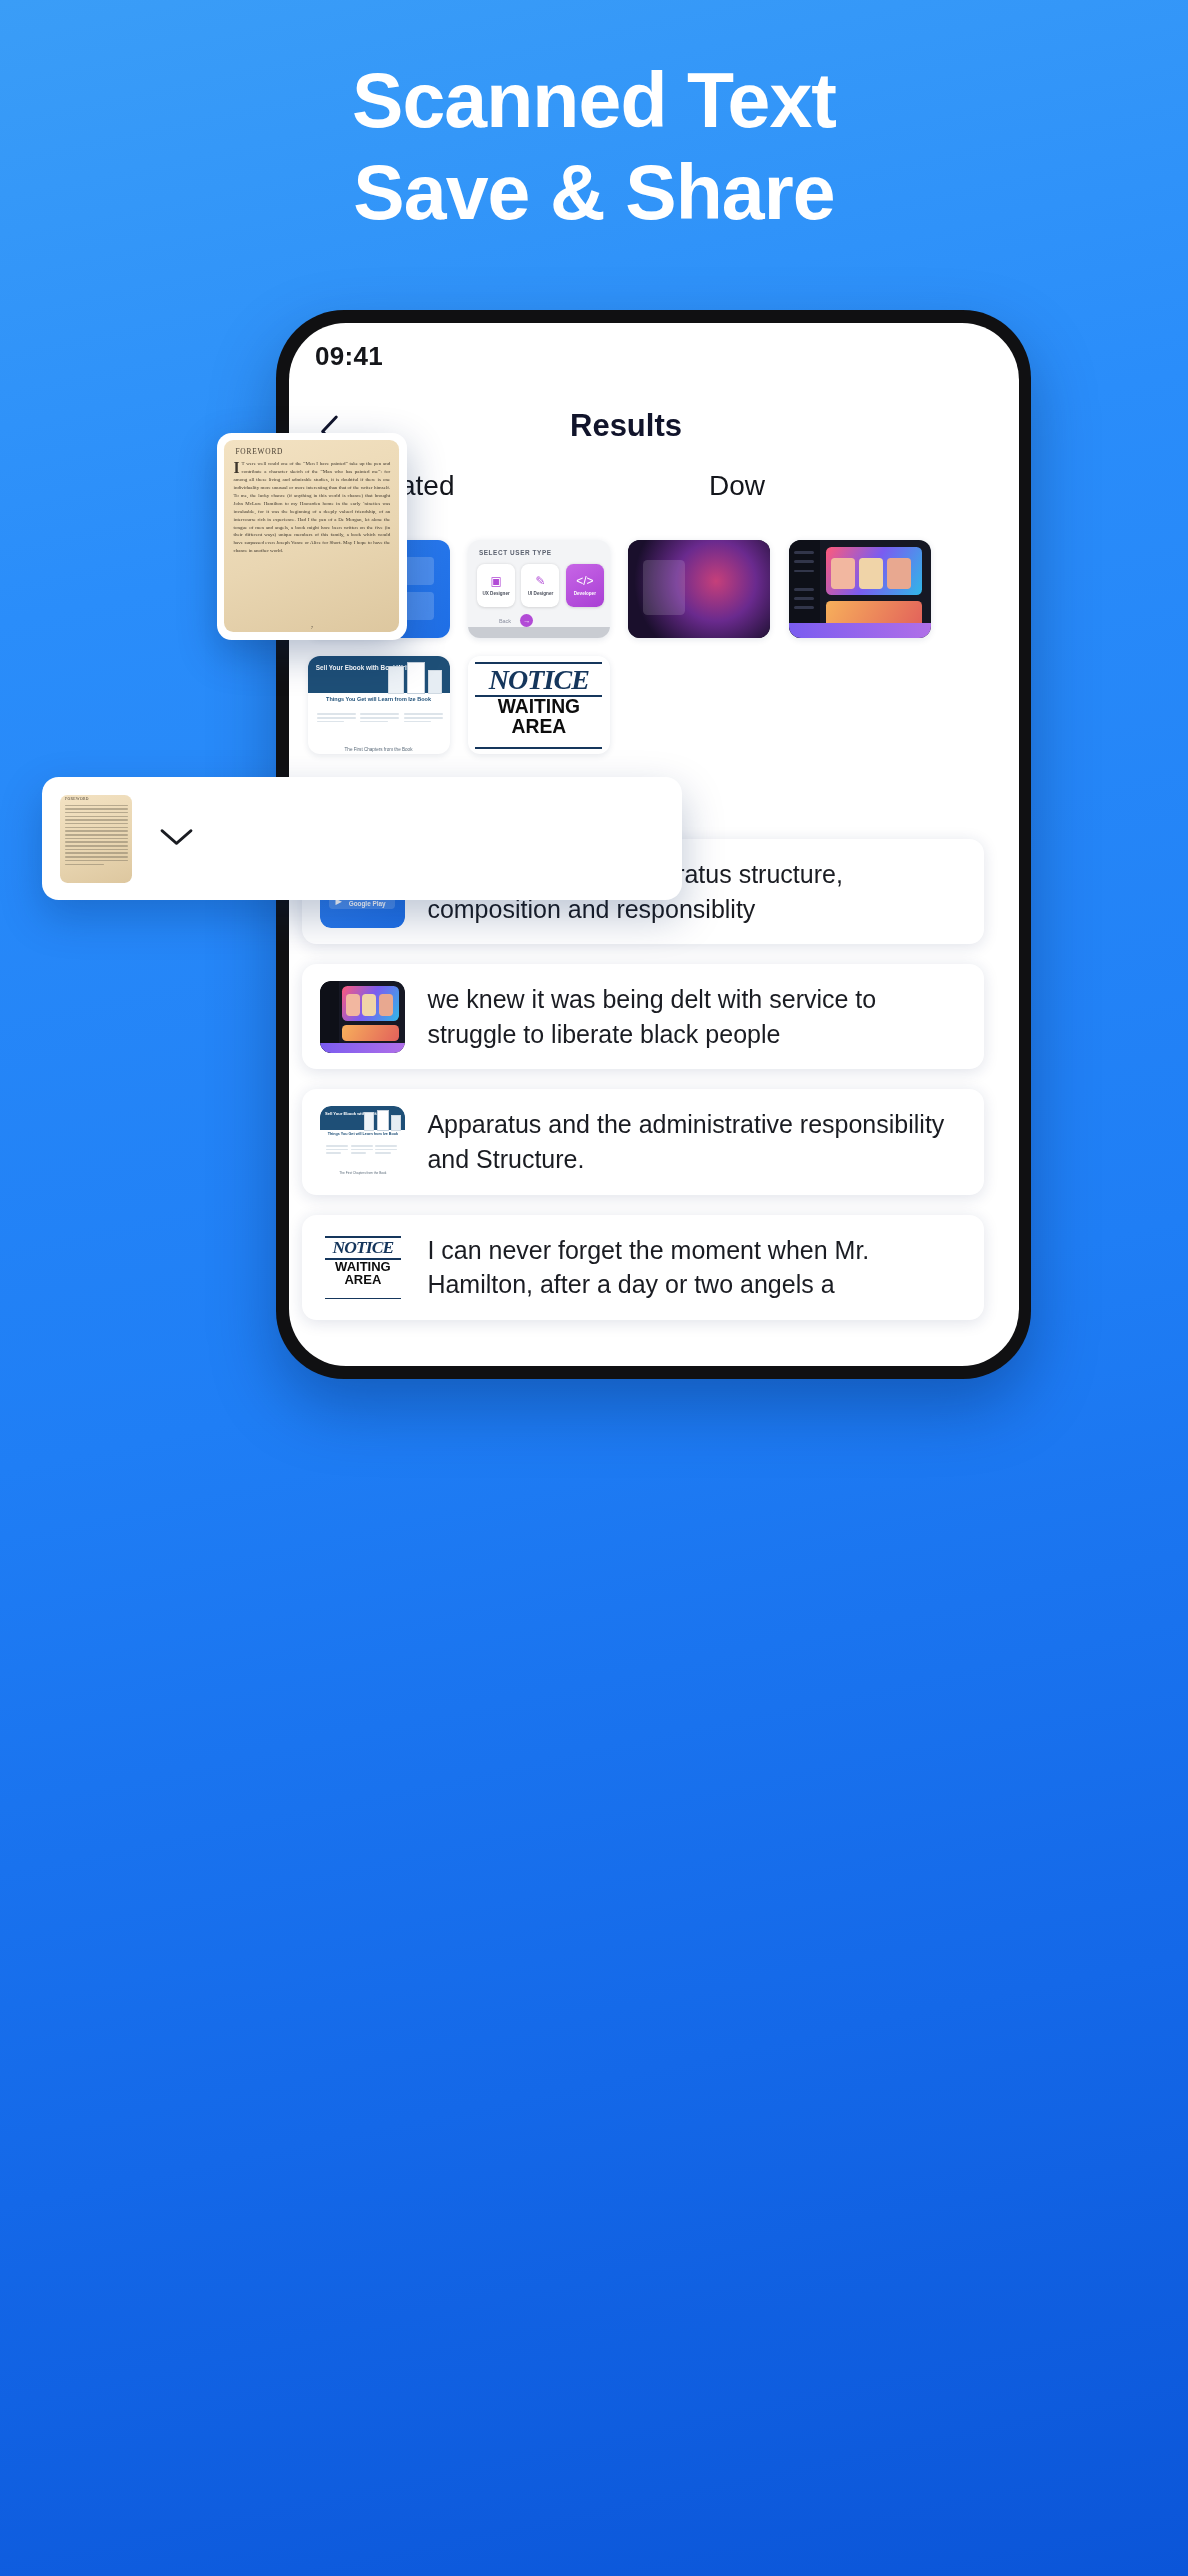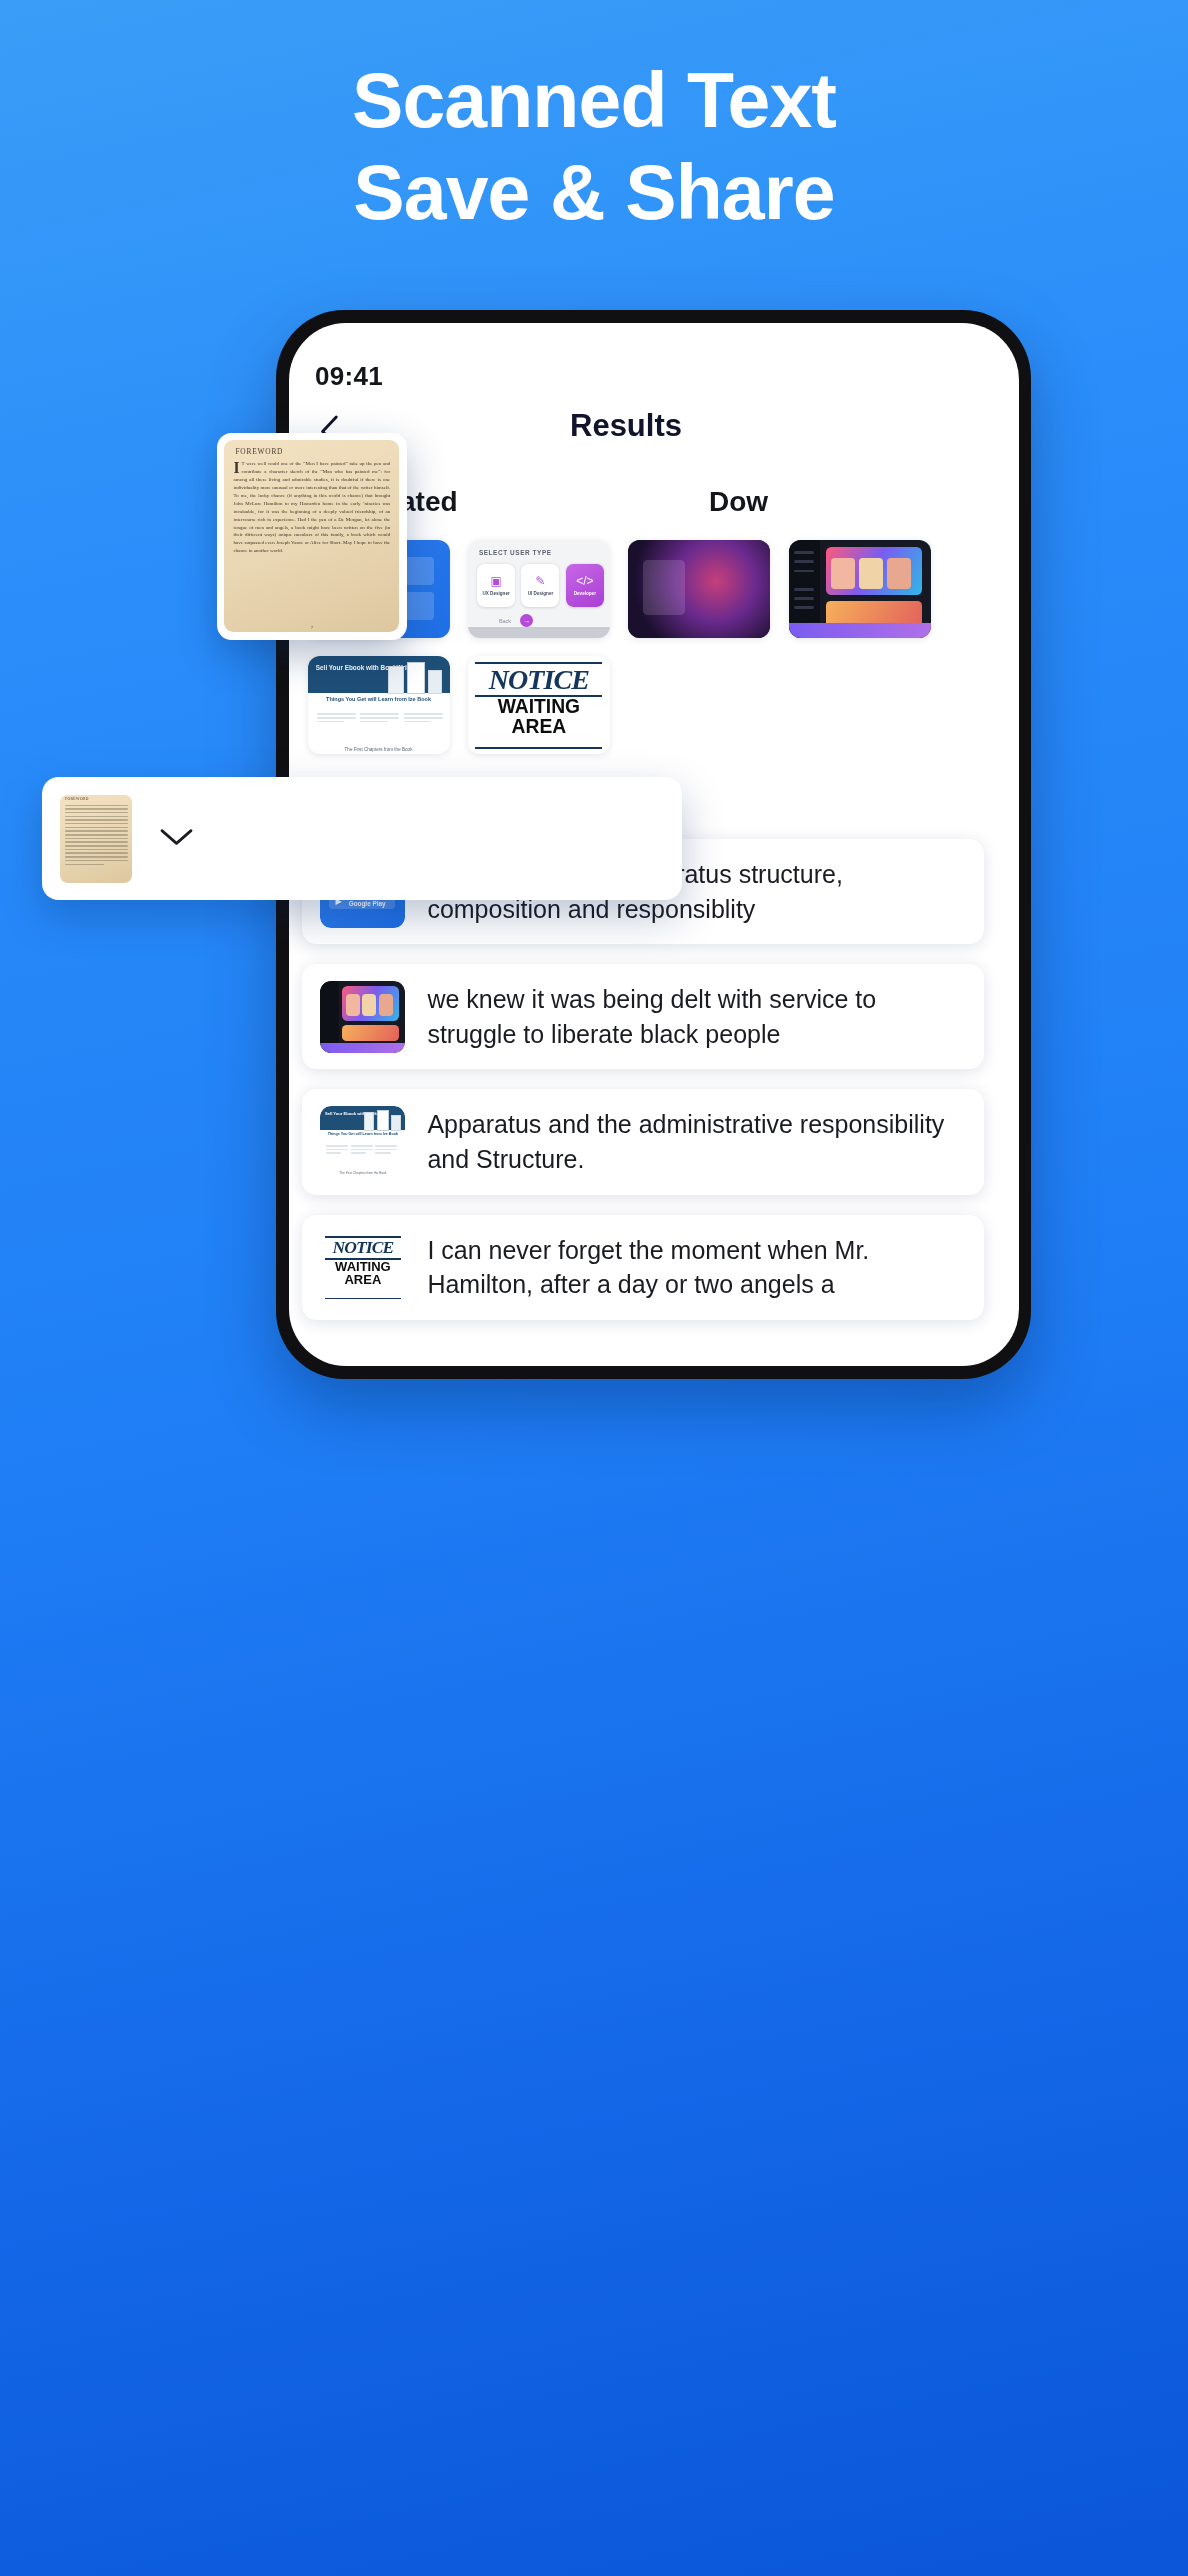--- a/index.html
+++ b/index.html
@@ -25,21 +25,21 @@
   .phone-frame{
     position:absolute;left:0;top:0;width:755px;height:1069px;
     background:#101012;border-radius:68px;
     box-shadow:0 28px 64px rgba(0,30,80,.34);
   }
   .phone-screen{
     position:absolute;left:13px;top:13px;width:730px;height:1043px;
     background:#ffffff;border-radius:57px;overflow:hidden;
   }
   .statusbar{
-    position:absolute;left:0;top:34px;width:730px;height:44px;
+    position:absolute;left:0;top:14px;width:730px;height:44px;
   }
   .statusbar .time{
     position:absolute;left:26px;top:3.7px;font-size:26px;font-weight:bold;
     color:#15161a;letter-spacing:0.3px;
   }
   .navbar{
     position:absolute;left:0;top:76px;width:730px;height:66px;
   }
   .back-btn{
     position:absolute;left:11px;top:3.7px;width:57px;height:57px;
@@ -49,21 +49,21 @@
   .nav-title{
     position:absolute;left:0;top:9.2px;width:730px;text-align:center;
     font-size:31px;font-weight:bold;color:#11142b;
   }
   .nav-title span{position:relative;left:-28px;margin-top:33px;}
 
   .tabs{
     position:absolute;left:0;top:147px;width:730px;height:61px;
   }
   .tab{
-    position:absolute;top:16px;font-size:28px;color:#14161c;font-weight:bold;
+    position:absolute;top:0;font-size:28px;color:#14161c;font-weight:normal;
     white-space:nowrap;
   }
   .tab-generated{left:111px;}
   .tab-downloaded{left:420px;}
 
   
   .grid{
     position:absolute;left:13px;top:217px;width:730px;
     display:flex;flex-wrap:wrap;gap:18.4px;padding-left:5.5px;
   }

